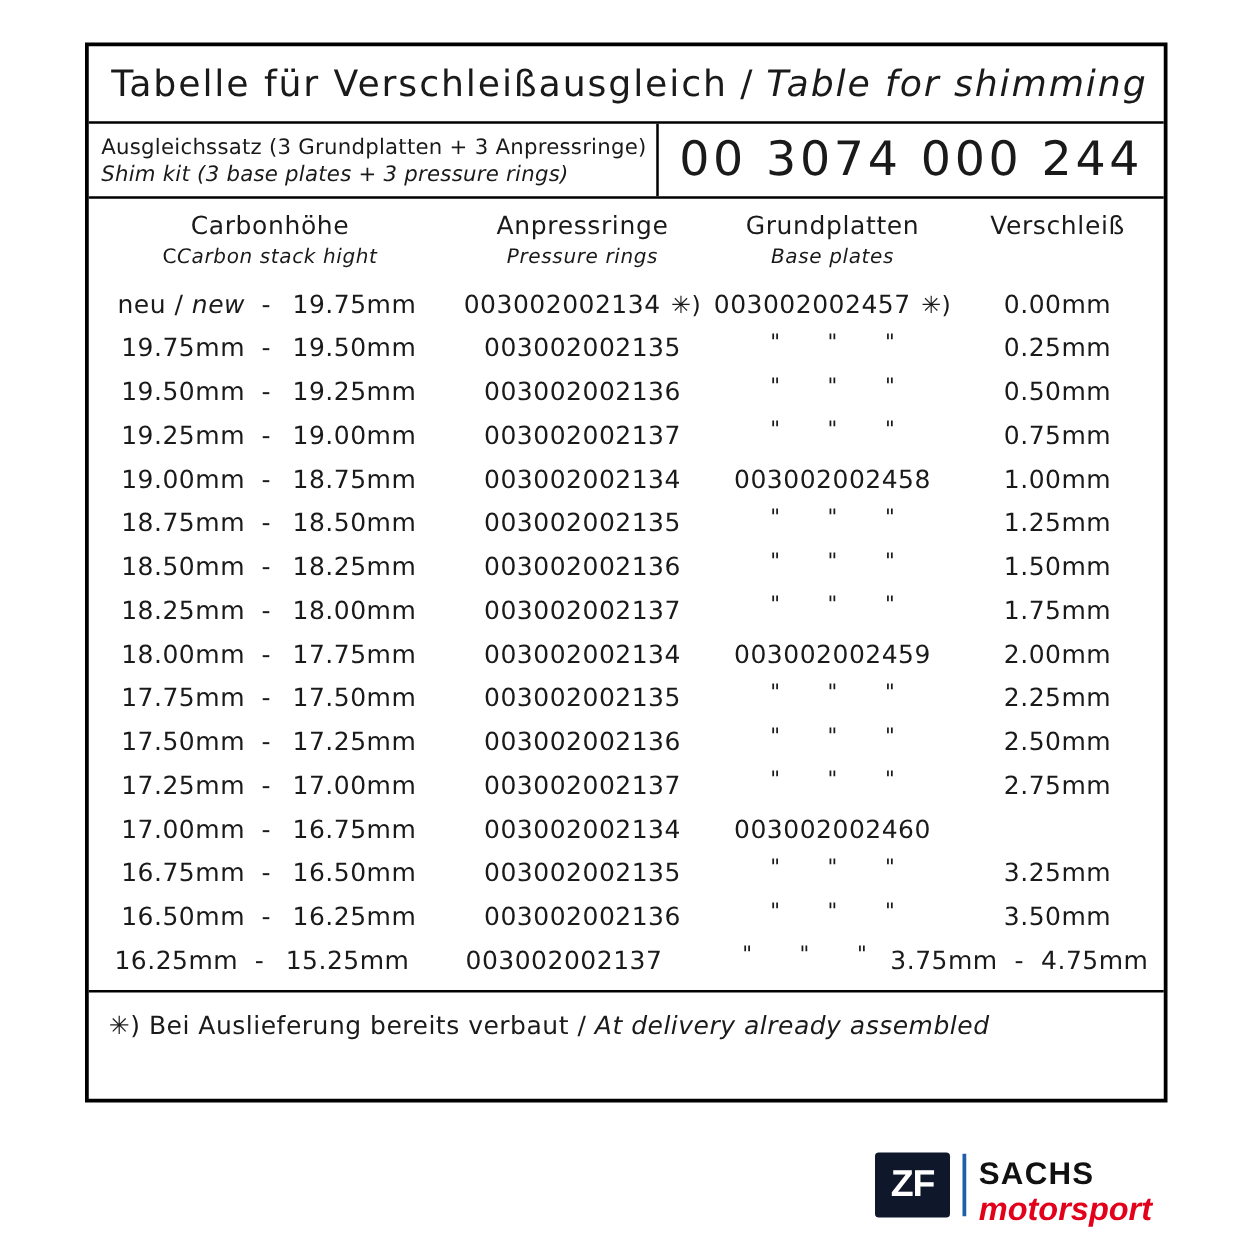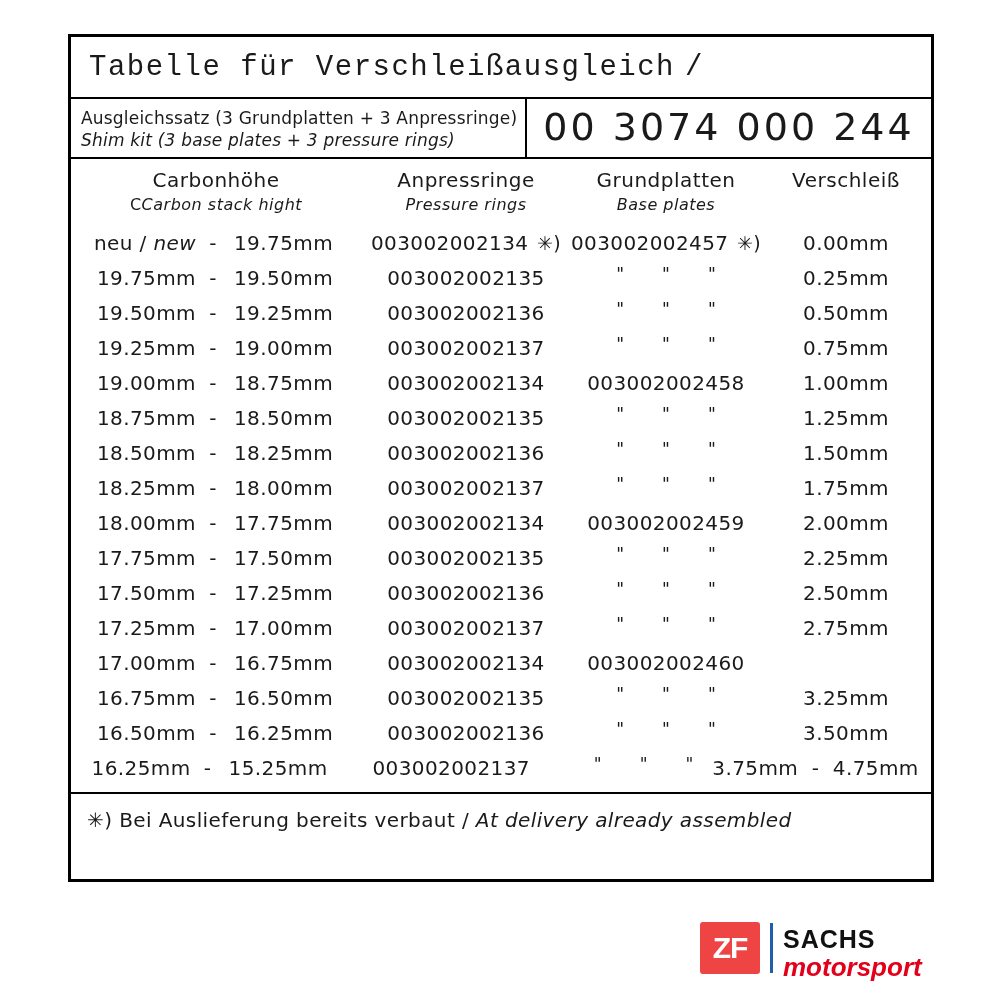--- a/index.html
+++ b/index.html
@@ -34,21 +34,20 @@
   }
 
   
   .title-row {
     height: 62px;
     border-bottom: 2px solid #000;
     display: flex;
     align-items: center;
     padding-left: 18px;
     box-sizing: border-box;
-    font-family: Liberation Mono, monospace;
   }
   .title-de {
     font-size: 29px;
     letter-spacing: 1.5px;
     white-space: pre;
   }
   .title-sep {
     font-size: 29px;
     padding: 0 10px;
     letter-spacing: 1px;
@@ -216,21 +215,21 @@
     left: 700px;
     top: 920px;
     width: 266px;
     height: 56px;
     display: flex;
     align-items: center;
   }
   .zf-badge {
     width: 60px;
     height: 52px;
-    background: #ef4444;
+    background: #0f172a;
     display: flex;
     align-items: center;
     justify-content: center;
     border-radius: 3px;
   }
   .zf-badge span {
     color: #fff;
     font-size: 30px;
     font-weight: bold;
     font-family: "Liberation Sans", sans-serif;
@@ -269,20 +268,21 @@
 </head>
 <body>
 
 <div class="page">
 
   <div class="table-box">
 
     <div class="title-row">
       <span class="title-de">Tabelle für Verschleißausgleich</span>
       <span class="title-sep">/</span>
+      <span class="title-en">Table for shimming</span>
     </div>
 
     <div class="kit-row">
       <div class="kit-text">
         <span class="kit-de">Ausgleichssatz (3 Grundplatten + 3 Anpressringe)</span>
         <span class="kit-en">Shim kit (3 base plates + 3 pressure rings)</span>
       </div>
       <div class="kit-number">00 3074 000 244</div>
     </div>
 

